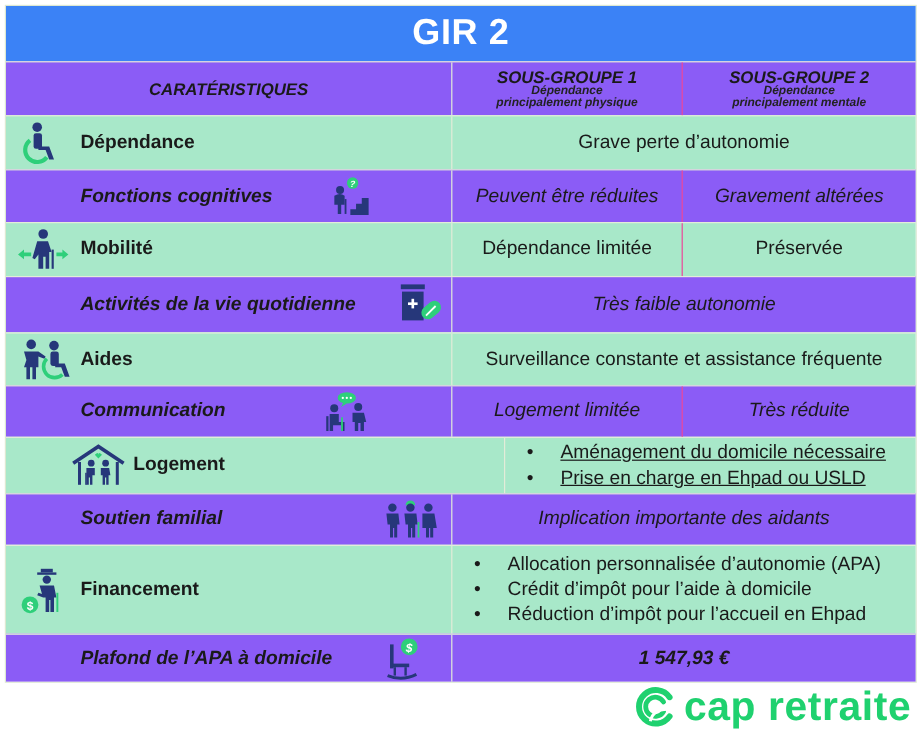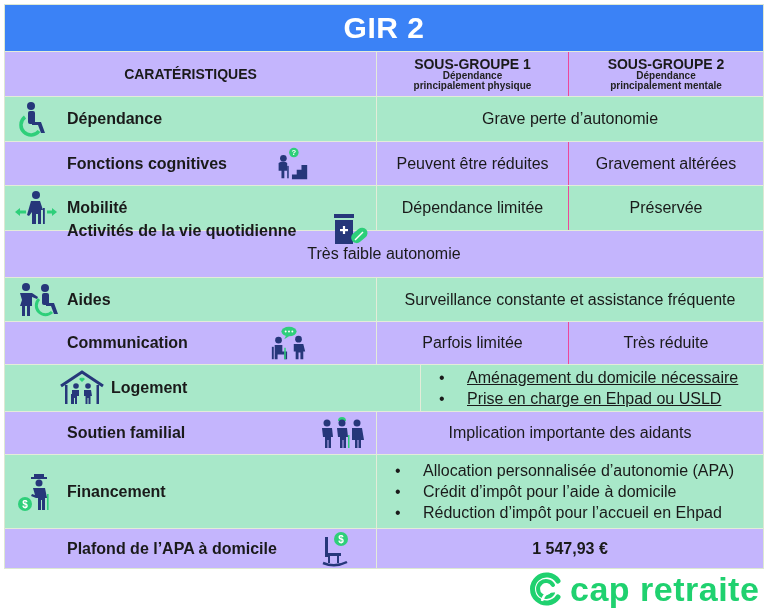--- a/index.html
+++ b/index.html
@@ -5,21 +5,21 @@
   * { box-sizing: border-box; margin: 0; padding: 0; }
   html, body { width: 768px; height: 615px; background: #ffffff; overflow: hidden; }
   body { font-family: "Liberation Sans", "DejaVu Sans", sans-serif; color: #1a1a1a; position: relative; }
 
   .table { position: absolute; left: 4px; top: 4px; width: 760px; border: 1px solid #dde8d2; background: #fff; }
   .title-row { height: 46px; background: #3b82f6; display: flex; align-items: center; justify-content: center; }
   .title-row span { color: #fff; font-weight: bold; font-size: 30px; letter-spacing: 0.5px; }
 
   .row { display: flex; border-top: 1px solid #e3ecd9; }
   .row.green { background: #a8e8c9; }
-  .row.white { background: #c4b5fd; }
+  .row.white { background: #8b5cf6; font-style: italic; }
 
   .c-label { width: 372px; position: relative; display: flex; align-items: center; border-right: 1px solid #e3ecd9; }
   .c-val { flex: 1; display: flex; }
   .c-sub { width: 192px; display: flex; align-items: center; justify-content: center; font-size: 16px; border-right: 1px solid #ec4899; text-align: center; }
   .c-sub:last-child { border-right: none; flex: 1; }
   .c-span { flex: 1; display: flex; align-items: center; justify-content: center; font-size: 16px; text-align: center; }
 
   .colhead .c-label { justify-content: center; font-weight: bold; font-size: 14px; }
   .colhead .c-sub { flex-direction: column; line-height: 1; }
   .colhead .sg-title { font-weight: bold; font-size: 14px; }
@@ -107,21 +107,21 @@
         <path d="M44 22 l-5 -4 v2.5 h-5 v3 h5 v2.5z" fill="#2ecf7a"></path>
       </svg>
       <span class="label-text">Mobilité</span>
     </div>
     <div class="c-val">
       <div class="c-sub">Dépendance limitée</div>
       <div class="c-sub">Préservée</div>
     </div>
   </div>
 
-  <div class="row white" style="height:47px;flex-direction:column;">
+  <div class="row white" style="height:47px;">
     <div class="c-label">
       <span class="label-text">Activités de la vie quotidienne</span>
       <svg class="icon-right" style="left:326px;" viewBox="0 0 40 36">
         <rect x="3" y="1" width="20" height="4" fill="#26377a"></rect>
         <rect x="4" y="7" width="18" height="24" fill="#26377a"></rect>
         <rect x="9" y="16" width="8" height="2.2" fill="#fff"></rect>
         <rect x="11.9" y="13" width="2.2" height="8" fill="#fff"></rect>
         <rect x="19" y="17" width="18" height="11" rx="5.5" transform="rotate(-40 28 22)" fill="#2ecf7a"></rect>
         <line x1="24" y1="27" x2="32" y2="19" stroke="#fff" stroke-width="1.5"></line>
       </svg>
@@ -159,21 +159,21 @@
           <circle cx="24.5" cy="6" r="1" fill="#fff"></circle>
         <circle cx="10" cy="15" r="3.5" fill="#26377a"></circle>
         <path d="M6 20 h8 v7 h5 v8 h-3 v-5 h-7 v5 h-3z" fill="#26377a"></path>
         <rect x="3" y="22" width="2" height="13" fill="#26377a"></rect>
         <rect x="16" y="23" width="1.6" height="12" fill="#2ecf7a"></rect>
         <circle cx="31" cy="14" r="3.5" fill="#26377a"></circle>
         <path d="M26 19 h10 l2 8 h-2 v8 h-3 v-7 h-2 v7 h-3 v-8 h-2z" fill="#26377a"></path>
       </svg>
     </div>
     <div class="c-val">
-      <div class="c-sub">Parfois limitée</div>
+      <div class="c-sub">Logement limitée</div>
       <div class="c-sub">Très réduite</div>
     </div>
   </div>
 
   <div class="row green" style="height:47px;padding-left:44px;">
     <div class="c-label">
       <svg class="icon-left" style="left:10px; width:46px;" viewBox="0 0 46 36">
         <path d="M2 16 L23 2 L44 16" stroke="#26377a" stroke-width="3" fill="none"></path>
         <rect x="6" y="15" width="2.5" height="19" fill="#26377a"></rect>
         <rect x="37.5" y="15" width="2.5" height="19" fill="#26377a"></rect>

